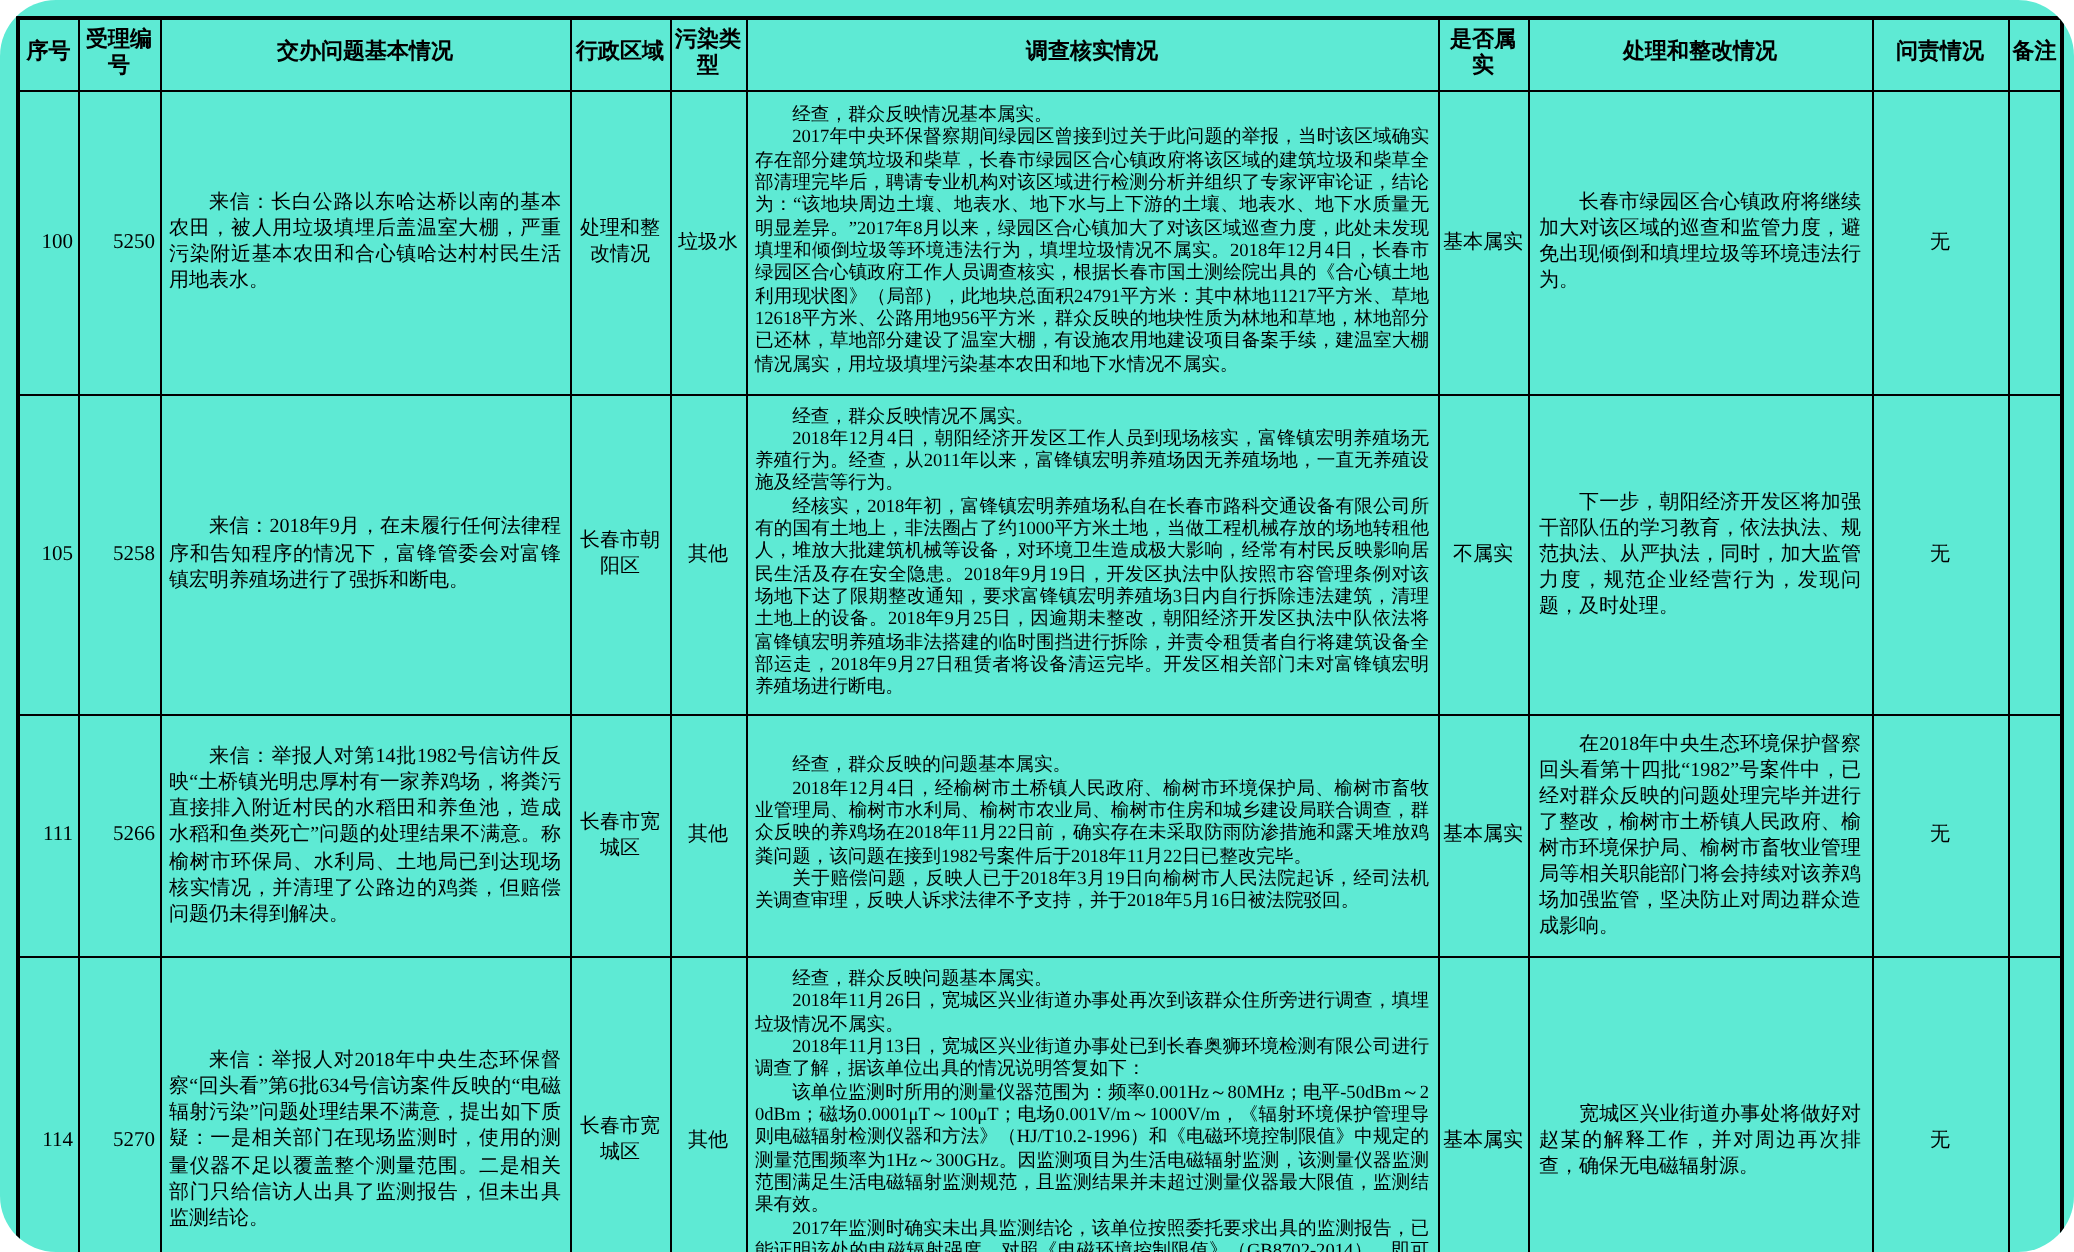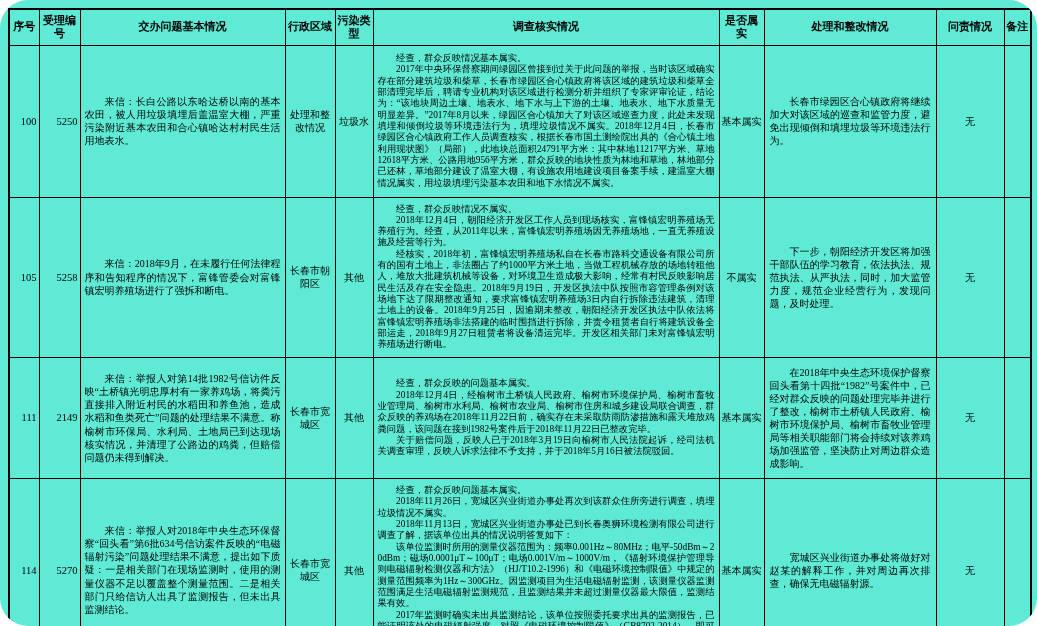--- a/index.html
+++ b/index.html
@@ -143,21 +143,21 @@
           </td>
       <td class="c-mid">不属实</td>
       <td class="c-handling">
             <div class="para">下一步，朝阳经济开发区将加强干部队伍的学习教育，依法执法、规范执法、从严执法，同时，加大监管力度，规范企业经营行为，发现问题，及时处理。</div>
           </td>
       <td class="c-mid">无</td>
       <td class="c-mid"></td>
     </tr>
         <tr class="row-2">
       <td class="c-num">111</td>
-      <td class="c-num">2149</td>
+      <td class="c-num">5266</td>
       <td class="c-problem">
             <div class="para">来信：举报人对第14批1982号信访件反映“土桥镇光明忠厚村有一家养鸡场，将粪污直接排入附近村民的水稻田和养鱼池，造成水稻和鱼类死亡”问题的处理结果不满意。称榆树市环保局、水利局、土地局已到达现场核实情况，并清理了公路边的鸡粪，但赔偿问题仍未得到解决。</div>
           </td>
       <td class="c-mid">长春市宽城区</td>
       <td class="c-mid">其他</td>
       <td class="c-text">
             <div class="para">经查，群众反映的问题基本属实。</div>
             <div class="para">2018年12月4日，经榆树市土桥镇人民政府、榆树市环境保护局、榆树市畜牧业管理局、榆树市水利局、榆树市农业局、榆树市住房和城乡建设局联合调查，群众反映的养鸡场在2018年11月22日前，确实存在未采取防雨防渗措施和露天堆放鸡粪问题，该问题在接到1982号案件后于2018年11月22日已整改完毕。</div>
             <div class="para">关于赔偿问题，反映人已于2018年3月19日向榆树市人民法院起诉，经司法机关调查审理，反映人诉求法律不予支持，并于2018年5月16日被法院驳回。</div>
           </td>

